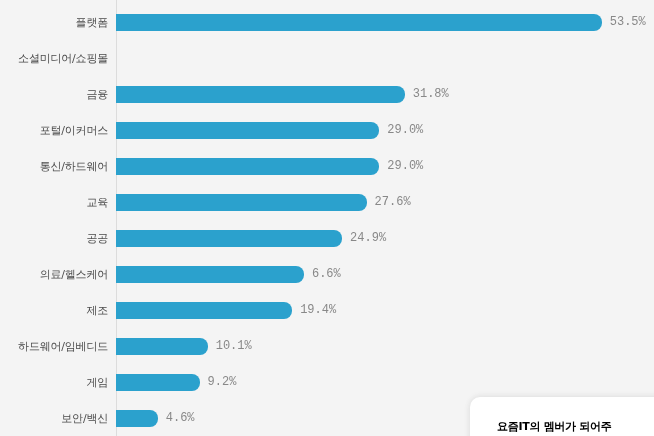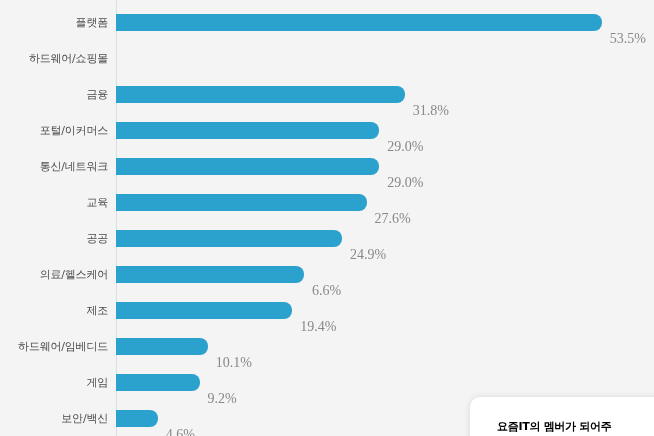--- a/index.html
+++ b/index.html
@@ -66,25 +66,25 @@
     left: 0;
     top: 9px;
     height: 17px;
     background: #2ba1cd;
     border-top-right-radius: 8px;
     border-bottom-right-radius: 8px;
   }
 
   .bar-value {
     position: absolute;
-    top: 25px;
+    top: 9px;
     height: 17px;
     line-height: 17px;
-    font-family: Liberation Serif, serif;
-    font-size: 14px;
+    font-family: Liberation Mono, monospace;
+    font-size: 12px;
     color: #888888;
     white-space: nowrap;
   }
 
   
   #promo-card {
     position: absolute;
     left: 470px;
     top: 397px;
     width: 260px;
@@ -115,38 +115,38 @@
 
   <div id="bars-container">
       <div class="bar-row" style="top: 5px;">
         <div class="cat-label">플랫폼</div>
         <div class="bar-track" style="width: 538px;">
           <div class="bar-fill" style="width: 485.78px; background: rgb(43, 161, 205);"></div>
           <div class="bar-value" style="left: 493.78px; color: rgb(136, 136, 136);">53.5%</div>
         </div>
       </div>
       <div class="bar-row" style="top: 41px;">
-        <div class="cat-label">하드웨어/쇼핑몰</div>
+        <div class="cat-label">소셜미디어/쇼핑몰</div>
       </div>
       <div class="bar-row" style="top: 77px;">
         <div class="cat-label">금융</div>
         <div class="bar-track" style="width: 538px;">
           <div class="bar-fill" style="width: 288.744px; background: rgb(43, 161, 205);"></div>
           <div class="bar-value" style="left: 296.744px; color: rgb(136, 136, 136);">31.8%</div>
         </div>
       </div>
       <div class="bar-row" style="top: 113px;">
         <div class="cat-label">포털/이커머스</div>
         <div class="bar-track" style="width: 538px;">
           <div class="bar-fill" style="width: 263.32px; background: rgb(43, 161, 205);"></div>
           <div class="bar-value" style="left: 271.32px; color: rgb(136, 136, 136);">29.0%</div>
         </div>
       </div>
       <div class="bar-row" style="top: 149px;">
-        <div class="cat-label">통신/네트워크</div>
+        <div class="cat-label">통신/하드웨어</div>
         <div class="bar-track" style="width: 538px;">
           <div class="bar-fill" style="width: 263.32px; background: rgb(43, 161, 205);"></div>
           <div class="bar-value" style="left: 271.32px; color: rgb(136, 136, 136);">29.0%</div>
         </div>
       </div>
       <div class="bar-row" style="top: 185px;">
         <div class="cat-label">교육</div>
         <div class="bar-track" style="width: 538px;">
           <div class="bar-fill" style="width: 250.608px; background: rgb(43, 161, 205);"></div>
           <div class="bar-value" style="left: 258.608px; color: rgb(136, 136, 136);">27.6%</div>

